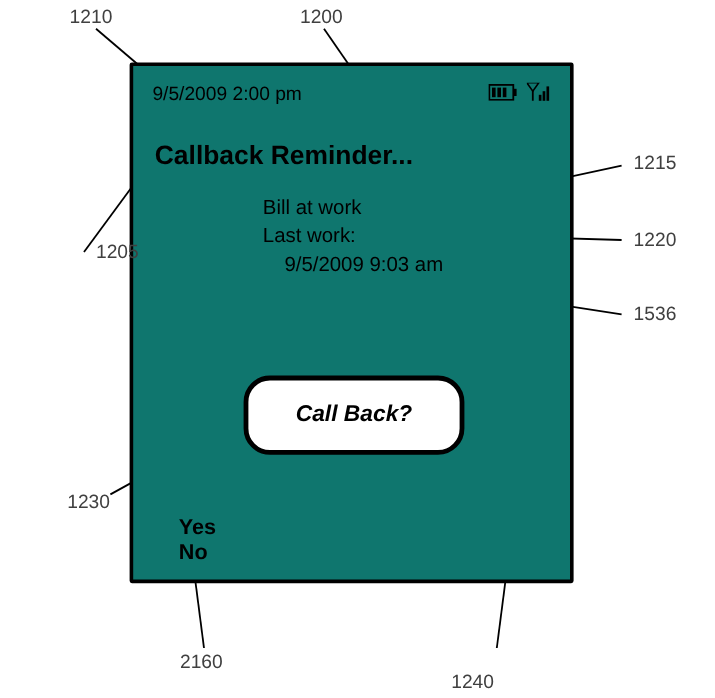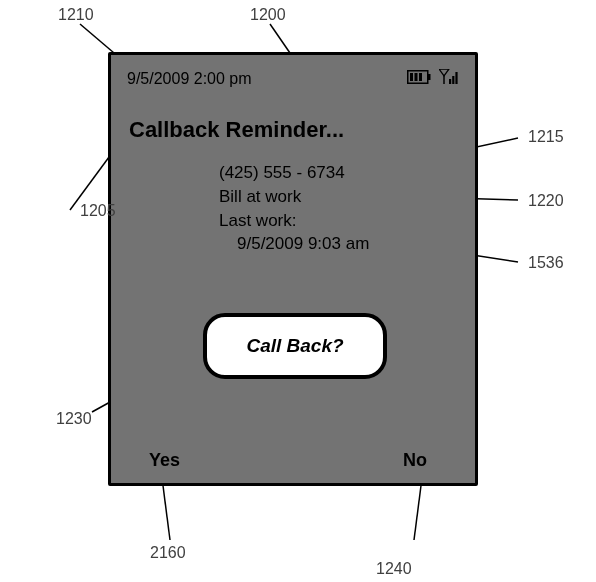--- a/index.html
+++ b/index.html
@@ -17,21 +17,21 @@
     width: 596px; height: 582px;
   }
   .phone-frame {
     position: absolute;
     left: 108px;
     top: 52px;
     width: 364px;
     height: 428px;
     border: 3px solid #000;
     border-radius: 2px;
-    background: #737373;
+    background: #0f766e;
   }
   .status-bar {
     position: absolute;
     top: 12px;
     left: 16px;
     right: 16px;
     height: 24px;
     display: flex;
     justify-content: space-between;
     align-items: center;
@@ -72,24 +72,25 @@
     font-style: italic;
     font-weight: bold;
     font-size: 19px;
     background: #fff;
   }
   .softkeys {
     position: absolute;
     bottom: 12px;
     left: 0; right: 0;
     display: flex;
-    justify-content: space-between;
+    justify-content: flex-end;
     padding: 0 48px 0 38px;
     font-size: 18px;
     font-weight: bold;
+    flex-direction: column;
   }
   
   .ref {
     position: absolute;
     font-size: 16px;
     font-family: Arial, sans-serif;
     color: #404040;
   }
   .lead {
     stroke: #000;
@@ -145,21 +146,20 @@
             <rect x="13.2" y="7" width="2.2" height="8" fill="#000"></rect>
             <rect x="16.4" y="3" width="2.2" height="12" fill="#000"></rect>
           </svg>
         </span>
       </span>
     </div>
 
     <div class="title">Callback Reminder...</div>
 
     <div class="info-block">
-      <div class="info-line">(425) 555 - 6734</div>
       <div class="info-line">Bill at work</div>
       <div class="info-line">Last work:</div>
       <div class="info-line info-indent">9/5/2009 9:03 am</div>
     </div>
 
     <div class="callback-btn">
       <span>Call Back?</span>
     </div>
 
     <div class="softkeys">

